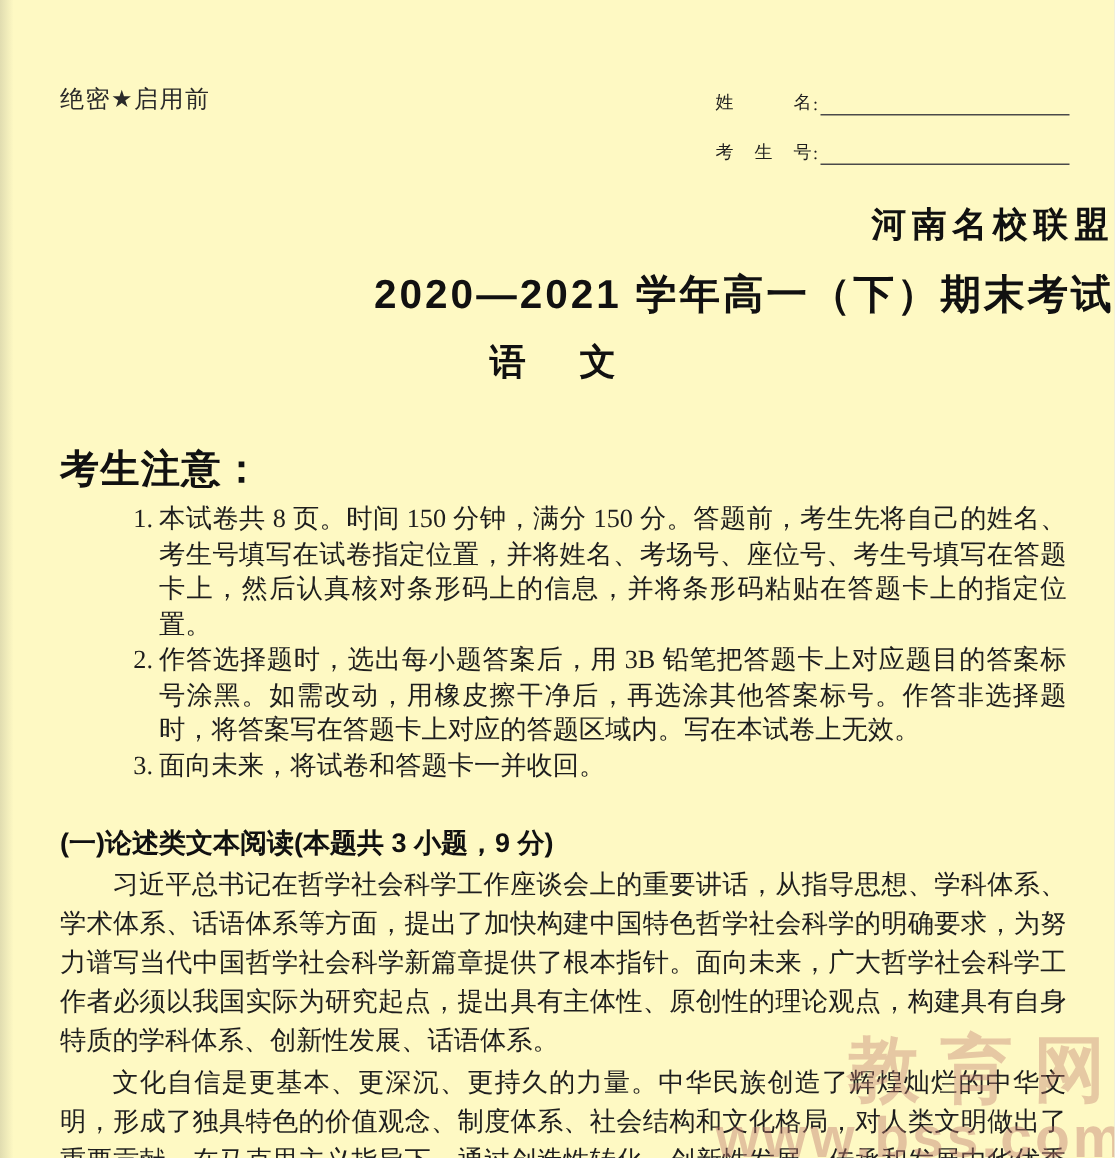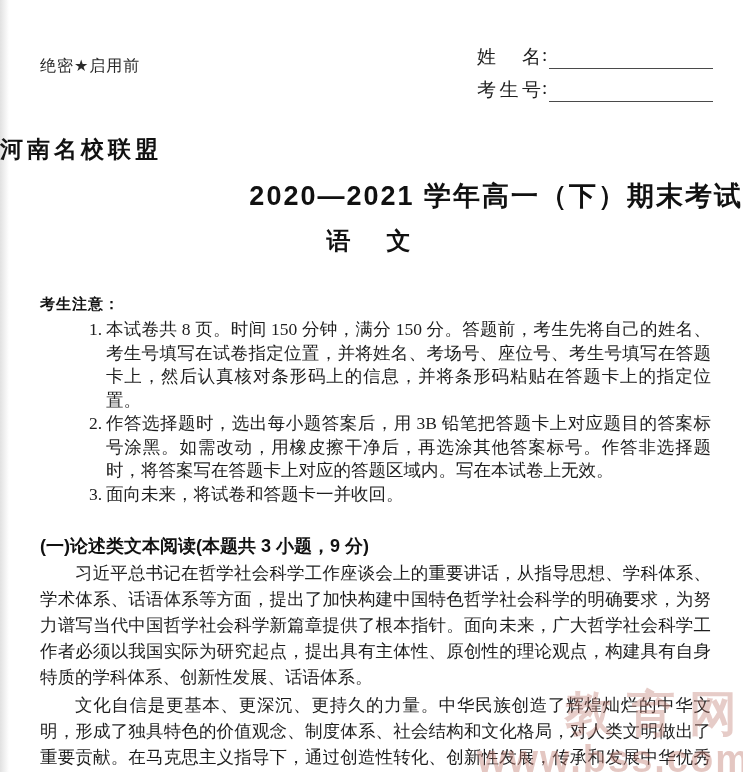--- a/index.html
+++ b/index.html
@@ -1,50 +1,50 @@
 <!DOCTYPE html>
 <html><head>
 <meta charset="utf-8">
 <style>
   html,body{margin:0;padding:0;background:#e8e8e8;}
   .page{
     position:relative;
     width:743px;height:772px;
     margin:0 auto;
-    background:#ffffff;
+    background:#fef9c3;
     overflow:hidden;
     color:#1e1e1e;
     font-family:"Liberation Serif","DejaVu Serif",serif;
     box-sizing:border-box;
   }
   
   .page::before{
     content:"";position:absolute;left:0;top:0;bottom:0;width:9px;
     background:linear-gradient(to right,rgba(90,90,90,.18),rgba(0,0,0,0));
     pointer-events:none;
   }
   .topbar{
     display:flex;justify-content:space-between;align-items:flex-start;
     padding:44px 30px 0 40px;
   }
   .secret{font-size:16px;letter-spacing:1px;margin-top:12px;color:#2a2a2a;
     font-family:"Liberation Sans","DejaVu Sans",sans-serif;}
   .fields{width:236px;}
-  .field-row{display:flex;align-items:flex-start;height:33px;font-size:19px;}
+  .field-row{display:flex;align-items:flex-end;height:33px;font-size:12px;}
   .flabel{display:inline-block;width:64px;text-align:justify;text-align-last:justify;}
   .colon{padding:0 2px 0 1px;}
   .blank-line{flex:1;border-bottom:1.6px solid #4a4a4a;height:24px;}
-  .t1{margin:24px 0 0 0;text-align:left;font-size:23px;font-weight:bold;
+  .t1{margin:24px 0 0 0;text-align:right;font-size:23px;font-weight:bold;
     letter-spacing:4px;font-family:"Liberation Sans","DejaVu Sans",sans-serif;color:#111;}
   .t2{margin:13px 0 0 0;text-align:right;font-size:27px;font-weight:bold;
     letter-spacing:2px;font-family:"Liberation Sans","DejaVu Sans",sans-serif;color:#111;}
   .t3{margin:11px 0 0 0;text-align:center;font-size:24px;font-weight:bold;
     letter-spacing:6px;font-family:"Liberation Sans","DejaVu Sans",sans-serif;color:#111;}
   .notice{margin:38px 32px 0 40px;}
-  .notice-heading{font-size:15px;font-weight:bold;letter-spacing:1px;
+  .notice-heading{font-size:26px;font-weight:bold;letter-spacing:1px;
     font-family:"Liberation Sans","DejaVu Sans",sans-serif;color:#111;}
   .notice-items{margin:4px 0 0 36px;}
   .notice-item{display:flex;font-size:17.5px;line-height:23.5px;}
   .notice-item .num{flex:none;width:26px;text-align:right;padding-right:4px;}
   .notice-item .itext{flex:1;text-align:justify;}
   .sec{margin:28px 32px 0 40px;}
   .sec-heading{font-size:20px;font-weight:bold;
     font-family:"Liberation Sans","DejaVu Sans",sans-serif;color:#111;margin-top:0;}
   .sub-heading{font-size:18px;font-weight:bold;
     font-family:"Liberation Sans","DejaVu Sans",sans-serif;color:#111;margin-top:5px;}

